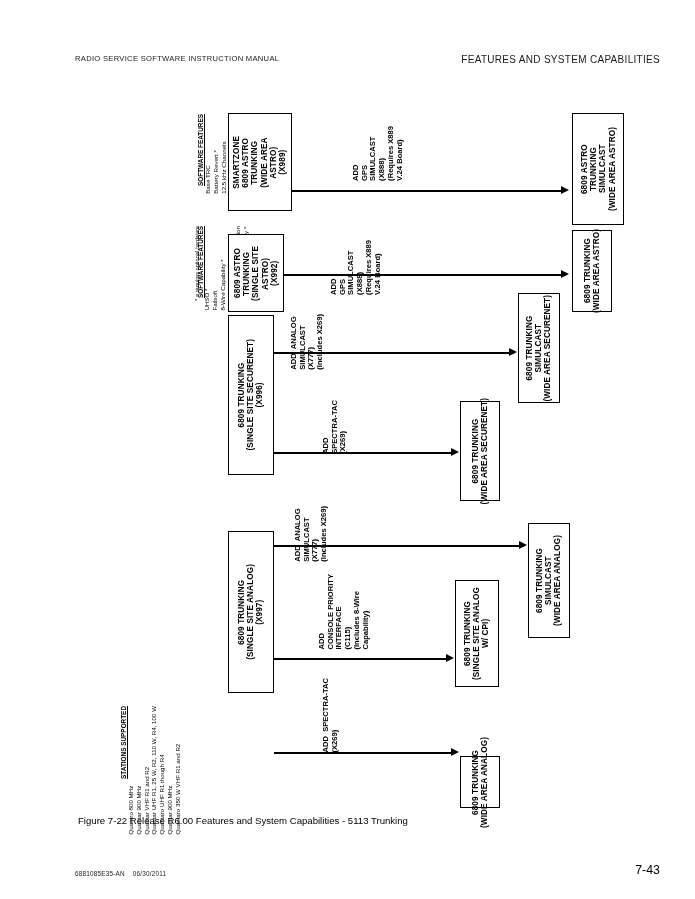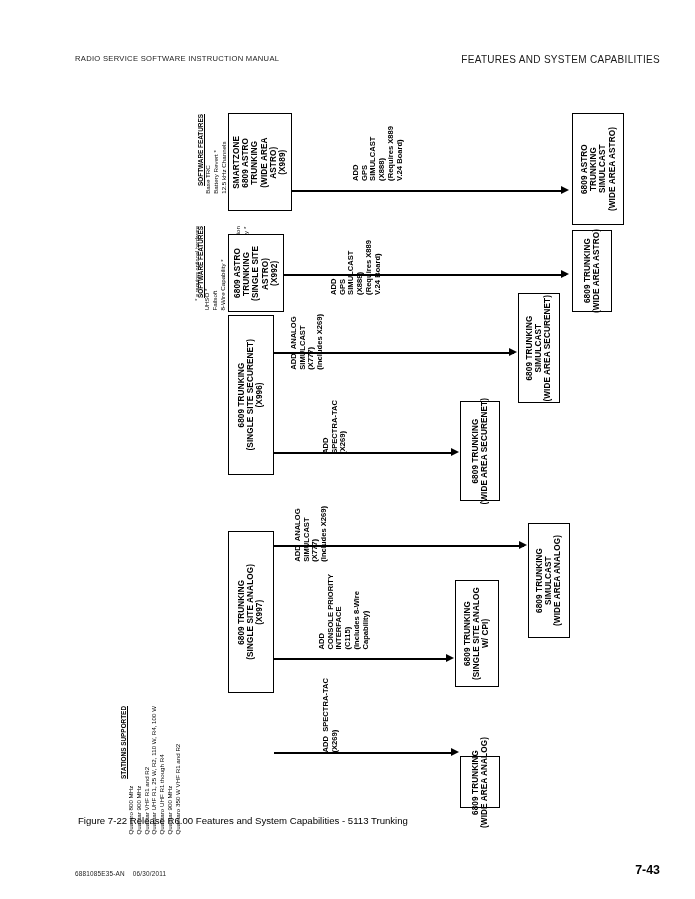--- a/index.html
+++ b/index.html
@@ -45,21 +45,21 @@
   
   .hline{position:absolute;background:#000;height:1.6px;}
   .ahead{position:absolute;width:0;height:0;
     border-top:4.6px solid transparent;border-bottom:4.6px solid transparent;
     border-left:8px solid #000;}
 
   
   .caption{position:absolute;left:78px;top:797px;font-size:9.6px;}
   .caption b{font-weight:normal;}
   .footer-left{position:absolute;left:75px;top:852px;font-size:6.4px;color:#222;letter-spacing:.2px;}
-  .footer-right{position:absolute;right:35px;top:845px;font-size:12.4px;font-weight:bold;}
+  .footer-right{position:absolute;right:35px;top:845px;font-size:12.4px;font-weight:normal;}
 </style>
 </head>
 <body>
 
 <div class="page">
 
   <div class="runhead">
     <div class="left">Radio Service Software Instruction Manual</div>
     <div class="right">Features and System Capabilities</div>
   </div>

